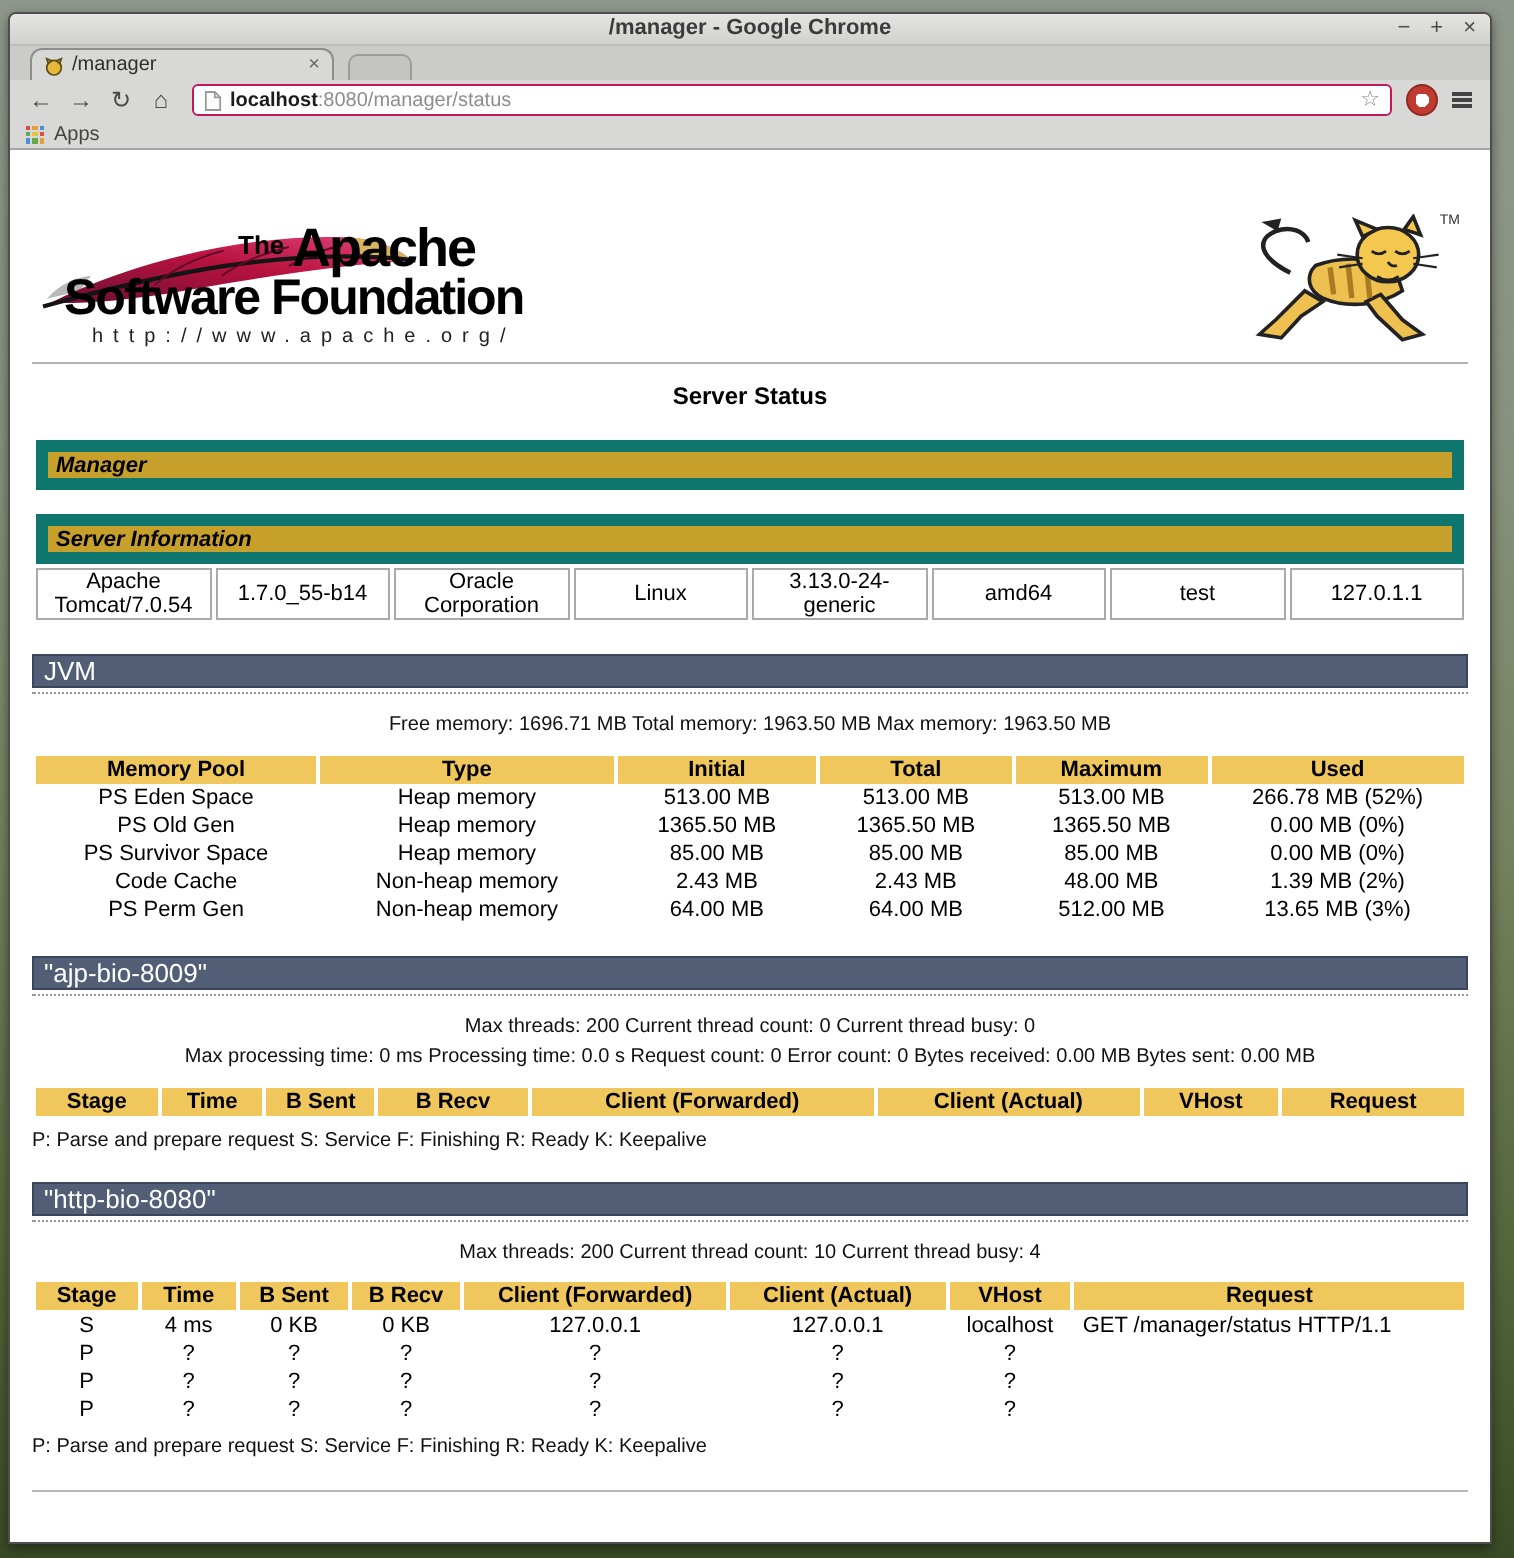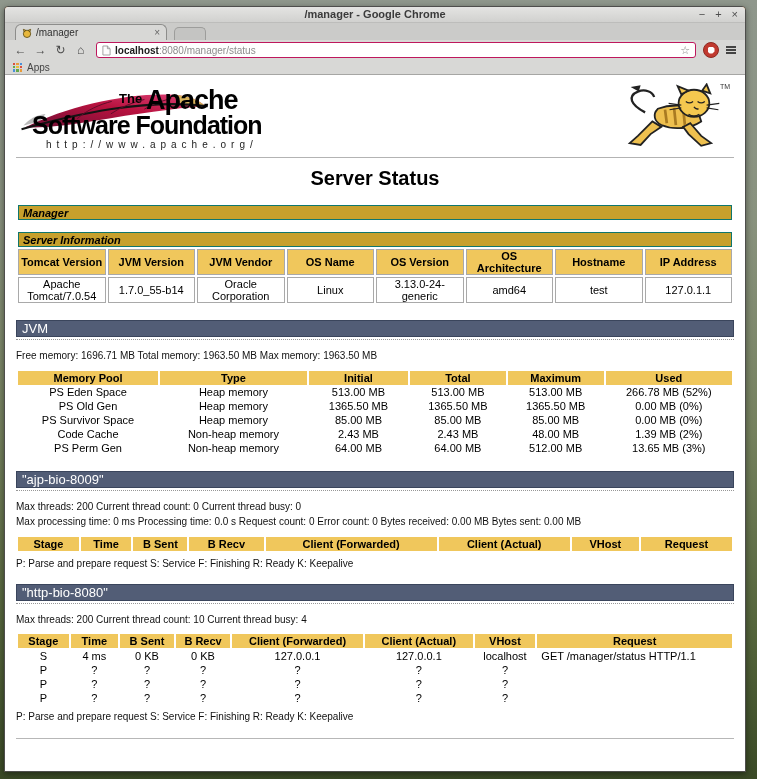--- a/index.html
+++ b/index.html
@@ -40,35 +40,35 @@
   .menu-btn{width:14px;height:14px;position:relative;margin-left:2px;}
   .menu-btn::before{content:"";position:absolute;left:2px;top:3px;width:10px;height:2px;background:#444;
     box-shadow:0 3px 0 #444,0 6px 0 #444;}
   .bookmarks{height:14px;flex:0 0 14px;background:#d8d8d6;border-bottom:1px solid #a6a6a4;
     display:flex;align-items:center;gap:5px;padding:0 8px;}
   .apps-grid{width:9px;height:9px;display:grid;grid-template-columns:repeat(3,1fr);gap:1px;}
   .apps-grid i{display:block;}
   .apps-label{font-size:10px;color:#444;}
   
   .pagearea{flex:1;background:#fff;padding:8px 11px 0;overflow:hidden;color:#000;}
-  .logo-row{display:flex;justify-content:space-between;align-items:flex-start;height:70px;}
+  .logo-row{display:flex;justify-content:space-between;align-items:flex-start;height:70px;margin-top:24px;}
   .asf-logo{position:relative;width:460px;height:70px;}
   .feather{position:absolute;left:2px;top:4px;}
   .asf-the{position:absolute;left:103px;top:8px;font-size:13px;font-weight:bold;}
   .asf-apache{position:absolute;left:130px;top:2px;font-size:27px;font-weight:bold;letter-spacing:-1px;}
   .asf-sf{position:absolute;left:16px;top:28px;font-size:25px;font-weight:bold;letter-spacing:-1px;white-space:nowrap;}
   .asf-url{position:absolute;left:30px;top:56px;font-size:10px;letter-spacing:5px;color:#222;white-space:nowrap;}
   .tomcat-logo{position:relative;width:110px;height:70px;margin-right:6px;}
   .tm{position:absolute;right:-2px;top:0;font-size:7px;color:#333;}
   hr.rule{border:none;border-top:1px solid #b3b3b3;margin:4px 0;}
-  h1.page-title{text-align:center;font-size:20px;margin:9px 0 13px;font-weight:bold;}
+  h1.page-title{text-align:center;font-size:12px;margin:9px 0 13px;font-weight:bold;}
   
   table.tbl{width:100%;border-collapse:separate;border-spacing:2px;table-layout:fixed;}
   .bordered td,.bordered th{border:1px solid #a9a9a9;}
-  td.title-cell{background:#C7A02C;border:1px solid #0f766e;font-weight:bold;font-style:italic;
+  td.title-cell{background:#C7A02C;border:6px solid #0f766e;font-weight:bold;font-style:italic;
     font-size:11px;padding:0 4px;height:13px;}
   th.gold{background:#F0C75C;font-weight:bold;font-size:11px;padding:0 2px;height:14px;text-align:center;}
   td.val{font-size:11px;text-align:center;padding:0 2px;height:14px;}
   td.link-cell{font-size:11px;padding:0 4px;height:15px;}
   td.link-cell a{color:#000;text-decoration:underline;cursor:pointer;}
   .c{text-align:center}.l{text-align:left}.r{text-align:right}
   table.status{border-spacing:2px 1px;}
   table.status td.val{height:13px;}
   
   .mgr td:nth-child(1){width:22.5%}.mgr td:nth-child(2){width:29%}.mgr td:nth-child(3){width:16.5%}.mgr td:nth-child(4){width:32%}
@@ -81,21 +81,21 @@
   .ajptbl th:nth-child(4){width:10.5%}.ajptbl th:nth-child(5){width:25%}.ajptbl th:nth-child(6){width:19%}
   .ajptbl th:nth-child(7){width:9.5%}.ajptbl th:nth-child(8){width:13%}
   .httptbl th:nth-child(1){width:7%}.httptbl th:nth-child(2){width:6.5%}.httptbl th:nth-child(3){width:7.5%}
   .httptbl th:nth-child(4){width:7.5%}.httptbl th:nth-child(5){width:19%}.httptbl th:nth-child(6){width:15.5%}
   .httptbl th:nth-child(7){width:8.5%}.httptbl th:nth-child(8){width:28.5%}
   td.req{text-align:left;padding-left:4px;overflow:hidden;white-space:nowrap;}
   
   .section-bar{background:#525D76;color:#fff;font-weight:normal;font-size:13px;line-height:15px;
     padding:0 5px;border:1px solid #3a455c;margin-top:15px;}
   .dotline{border:none;border-top:1px dotted #979797;margin:2px 0 0;}
-  .stats{font-size:10px;margin:8px 0 6px;line-height:1.55;color:#111;}
+  .stats{font-size:10px;margin:8px 0 6px;line-height:1.55;color:#111;text-align:center;}
   .legend{font-size:10px;margin:6px 0 2px;color:#111;}
   .gap8{height:8px;}
   .footer-hr{border:none;border-top:1px solid #b7b7b7;margin:16px 0 5px;}
 </style>
 </head>
 <body>
 
 <div class="window">
 
   <div class="titlebar">
@@ -211,30 +211,20 @@
       </table>
 
     <div class="gap8"></div>
 
     <table class="tbl bordered sinfo">
       <tbody>
           <tr>
         <td class="title-cell" colspan="8">Server Information</td>
       </tr>
       <tr>
-        <th class="gold">Tomcat Version</th>
-        <th class="gold">JVM Version</th>
-        <th class="gold">JVM Vendor</th>
-        <th class="gold">OS Name</th>
-        <th class="gold">OS Version</th>
-        <th class="gold">OS Architecture</th>
-        <th class="gold">Hostname</th>
-        <th class="gold">IP Address</th>
-      </tr>
-      <tr>
         <td class="val">Apache Tomcat/7.0.54</td>
         <td class="val">1.7.0_55-b14</td>
         <td class="val">Oracle Corporation</td>
         <td class="val">Linux</td>
         <td class="val">3.13.0-24-generic</td>
         <td class="val">amd64</td>
         <td class="val">test</td>
         <td class="val">127.0.1.1</td>
       </tr>
     </tbody>

